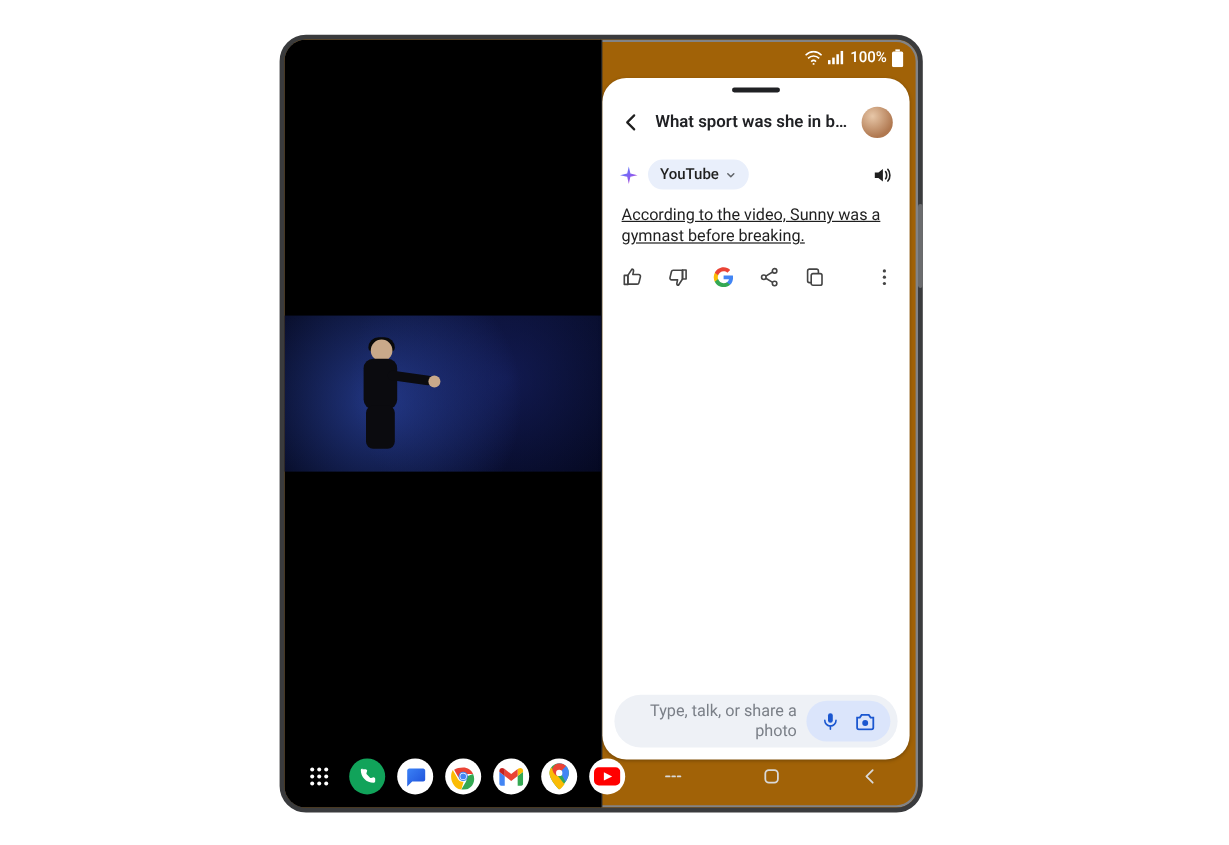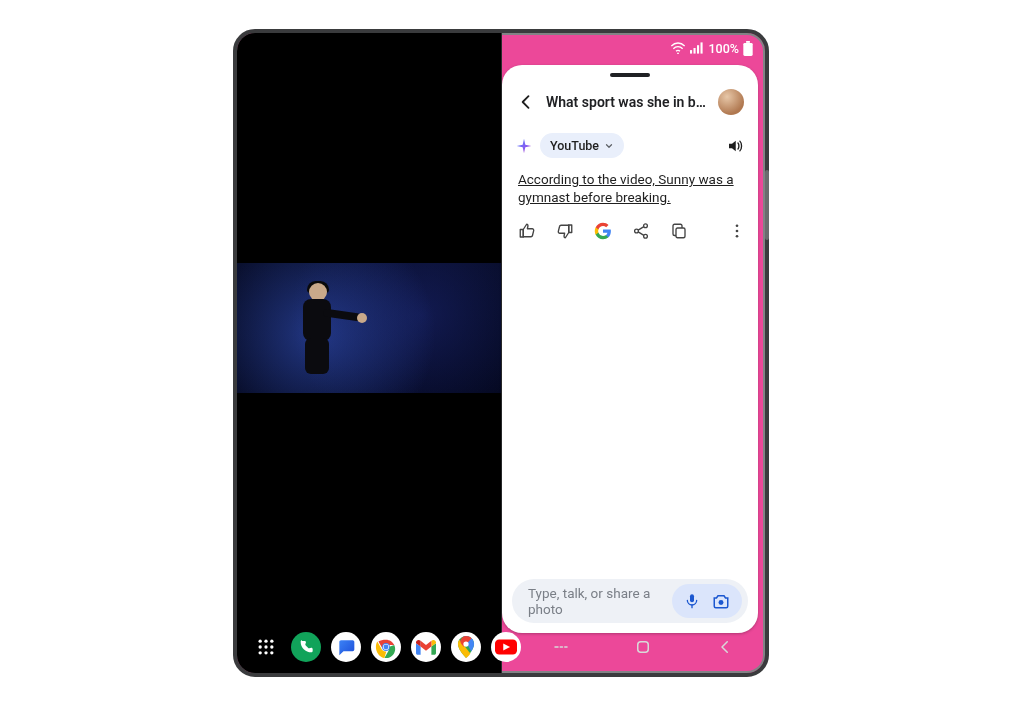--- a/index.html
+++ b/index.html
@@ -1,20 +1,20 @@
 <!DOCTYPE html>
 <html><head>
 <meta charset="utf-8">
 <style>
   html,body{margin:0;padding:0;background:#fff;font-family:Roboto,Arial,sans-serif;font-size:13px;color:#202124;}
   .stage{width:1024px;height:704px;position:relative;background:#fff;}
   
   .device{
     position:absolute;left:233px;top:29px;width:536px;height:648px;
-    background:#ec4899;border-radius:22px;box-sizing:border-box;
+    background:#a16207;border-radius:22px;box-sizing:border-box;
     border:4px solid #3a3b3d;box-shadow:0 0 0 2px #828386 inset;overflow:hidden;
   }
   .side-btn{position:absolute;right:-4px;top:170px;width:4px;height:70px;background:#6b6c6e;border-radius:2px;}
   .hinge{position:absolute;left:50%;top:0;bottom:0;width:2px;margin-left:-1px;background:#2a2b2c;}
   
   .status{position:absolute;top:6px;left:12px;right:12px;height:18px;color:#fff;display:flex;justify-content:space-between;align-items:center;font-size:12.5px;font-weight:500;}
   .status .right{display:flex;align-items:center;gap:4px;}
   .ic{display:inline-flex;align-items:center;}
   
   .video-area{position:absolute;left:0;top:0;width:50%;height:100%;background:#000;}
@@ -45,21 +45,21 @@
   .chip-row{display:flex;align-items:center;gap:8px;padding:4px 14px 6px;}
   .spark{width:16px;height:16px;}
   .chip{background:#e9effb;color:#1f1f1f;font-size:12.5px;font-weight:500;padding:5px 10px;border-radius:14px;display:inline-flex;align-items:center;gap:5px;}
   .chip svg{width:10px;height:10px;}
   .tts{margin-left:auto;}
   .answer{padding:6px 16px 10px;font-size:13.5px;line-height:1.35;color:#1f1f1f;text-decoration:underline;}
   .actions{display:flex;align-items:center;gap:20px;padding:6px 16px;}
   .actions .sp{flex:1;}
   .aicn{width:18px;height:18px;color:#444;}
   .panel .grow{flex:1;}
-  .input-bar{margin:10px;background:#eef1f6;border-radius:26px;height:44px;display:flex;align-items:center;padding:0 6px 0 16px;gap:8px;}
+  .input-bar{margin:10px;background:#eef1f6;border-radius:26px;height:44px;display:flex;align-items:center;padding:0 6px 0 16px;gap:8px;text-align:right;}
   .input-bar .ph{flex:1;color:#7a7f87;font-size:13.5px;}
   .pill{background:#dbe5fb;border-radius:20px;height:34px;display:flex;align-items:center;gap:12px;padding:0 12px;}
   .pill svg{color:#1b57d0;}
   
   .taskbar{position:absolute;left:0;right:0;bottom:6px;height:40px;display:flex;align-items:center;}
   .tb-left{display:flex;align-items:center;gap:10px;padding-left:14px;}
   .appic{width:30px;height:30px;border-radius:50%;display:flex;align-items:center;justify-content:center;background:transparent;}
   .appic.white{background:#fff;}
   .tb-right{flex:1;display:flex;align-items:center;justify-content:center;gap:64px;color:#d9d9d9;}
   .nav-ic{width:18px;height:18px;}

